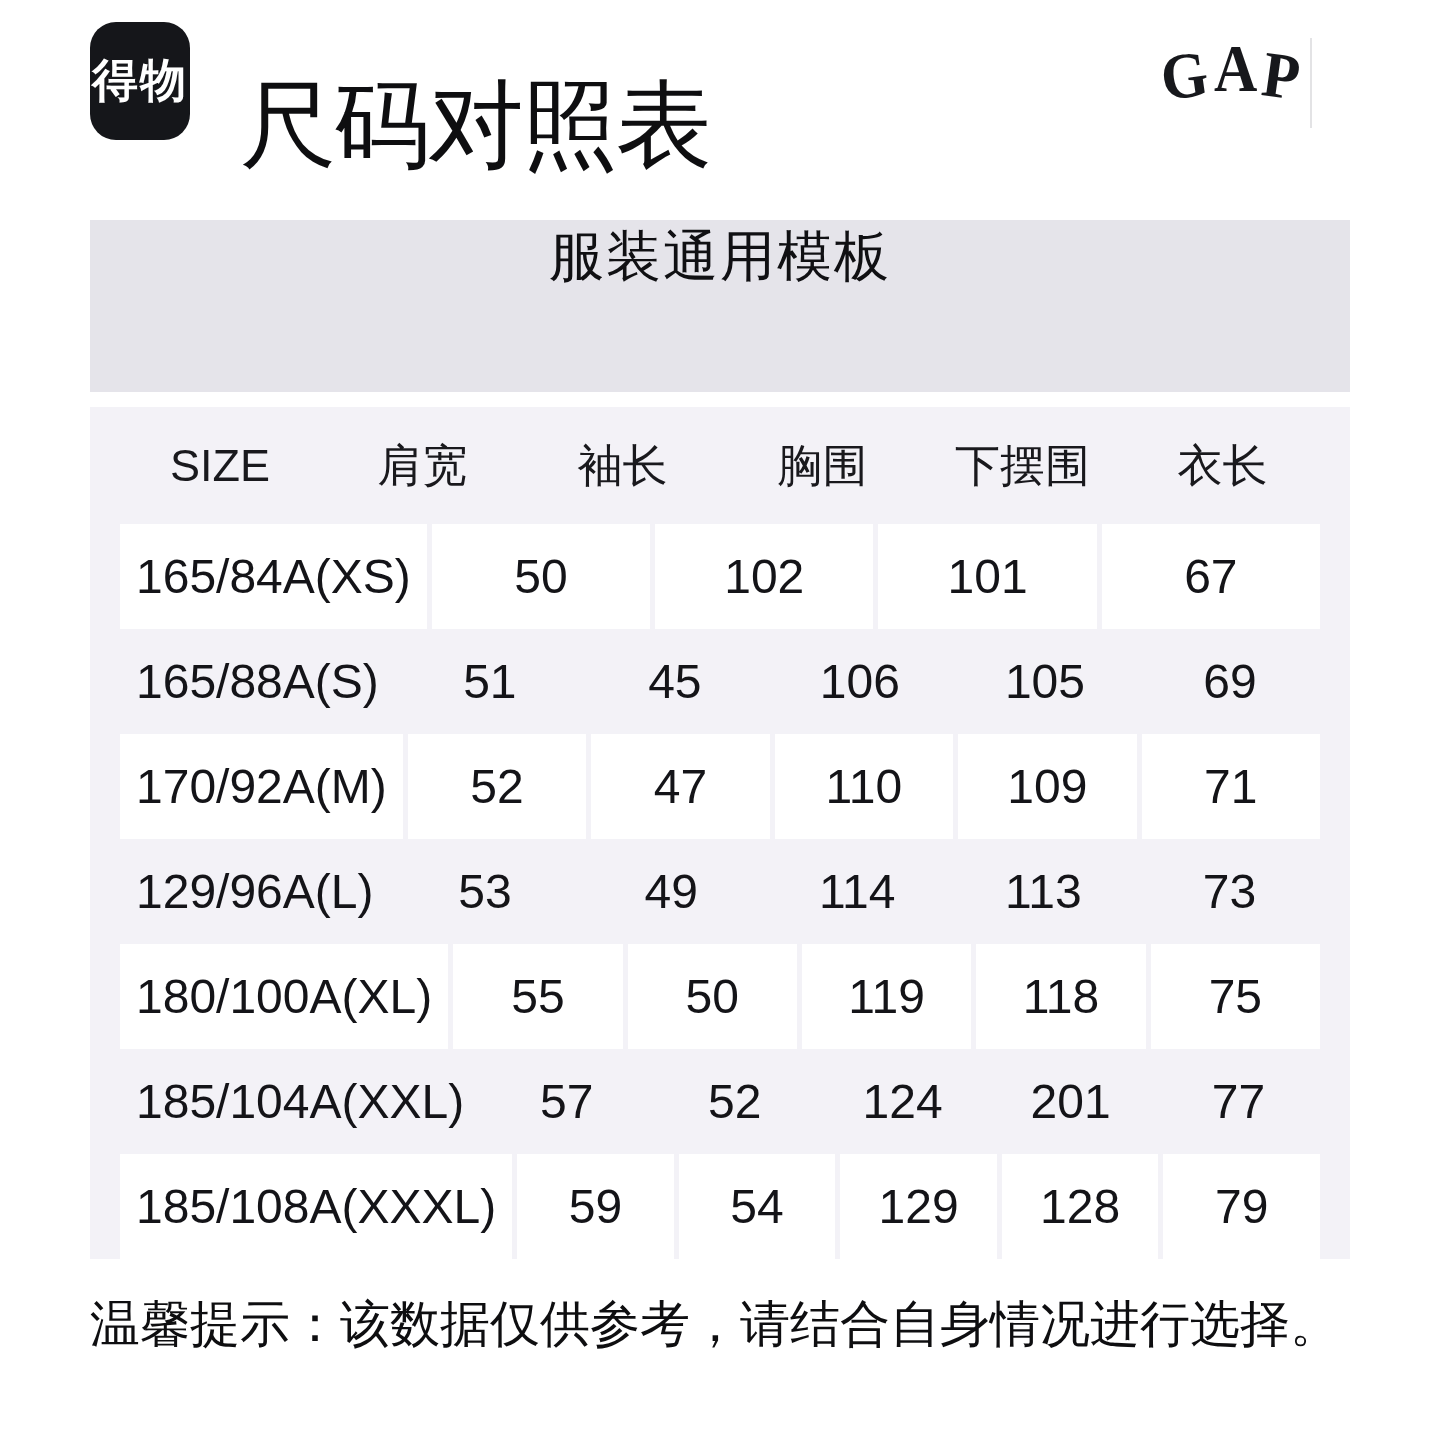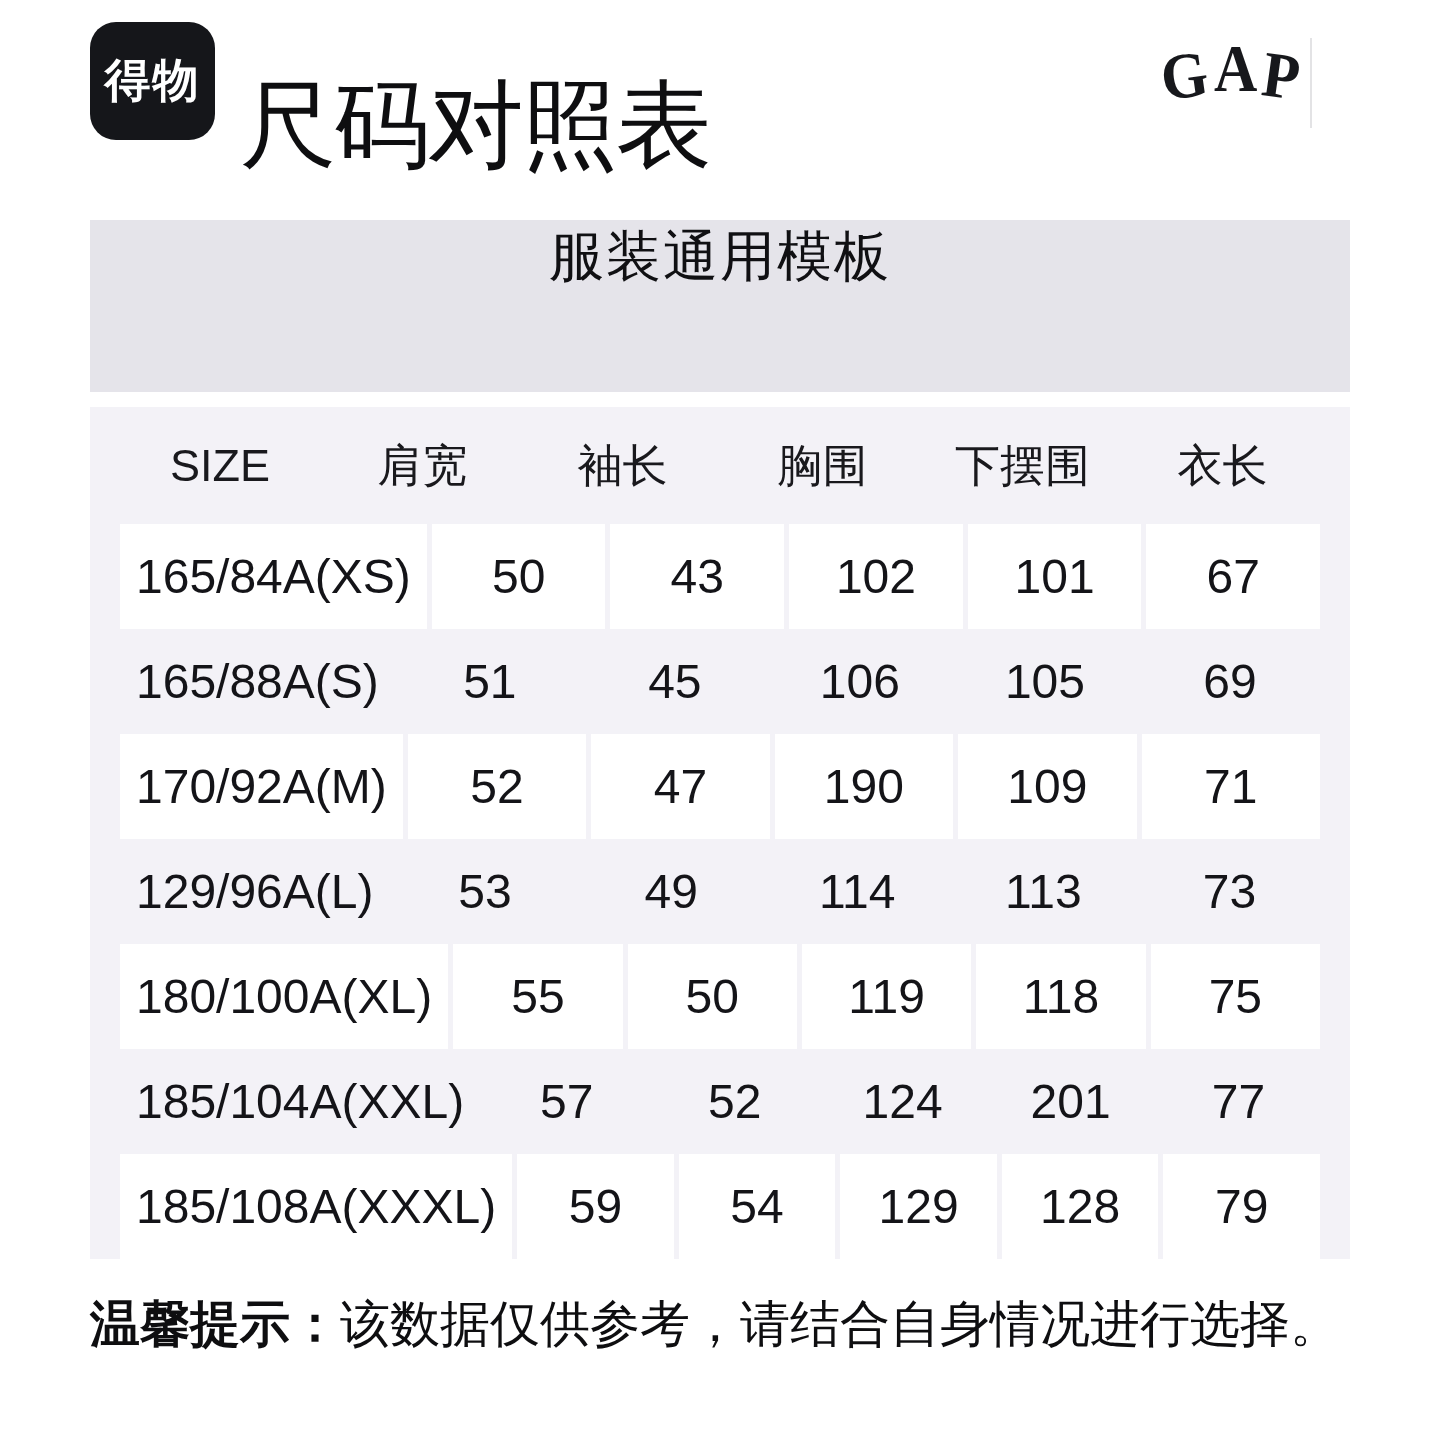--- a/index.html
+++ b/index.html
@@ -9,21 +9,21 @@
     font-family: "Liberation Sans", sans-serif;
     color: #141418;
     overflow: hidden;
   }
   .page { width: 1440px; height: 1446px; padding: 22px 90px 0; position: relative; }
 
   
   .top-header { position: relative; height: 162px; }
   .app-logo {
     position: absolute; left: 0; top: 0;
-    width: 125px; height: 118px;
+    width: 100px; height: 118px;
     background: #15161a; border-radius: 26px;
     display: flex; align-items: center; justify-content: center;
     color: #ffffff; font-size: 46px; font-weight: 700; letter-spacing: 2px;
   }
   .page-title {
     position: absolute; left: 142px; top: 40px;
     margin: 8px; font-size: 96px; font-weight: 500; line-height: 1.15;
     letter-spacing: -2px; color: #0e0e10; white-space: nowrap;
   }
   .gap-logo {
@@ -59,21 +59,21 @@
     white-space: nowrap;
   }
   .header-row .cell { height: 100%; background: transparent; }
   .size-cell { flex: 0 0 auto; padding: 0 16px; }
   .header-row .size-cell { flex: 0 0 200px; padding: 0; }
   .data-row.white .cell { background: #ffffff; }
   .data-row.gray .cell { background: transparent; }
 
   
   .note { margin: 34px 0 0; font-size: 50px; line-height: 1.25; color: #0e0e10; }
-  .note .note-prefix { font-weight: 700; }
+  .note .note-prefix { font-weight: 400; }
 </style>
 </head>
 <body>
 
 <div class="page">
 
   <div class="top-header">
     <div class="app-logo">
       <span>得物</span>
     </div>
@@ -95,38 +95,37 @@
         <div class="cell size-cell">SIZE</div>
         <div class="cell">肩宽</div>
         <div class="cell">袖长</div>
         <div class="cell">胸围</div>
         <div class="cell">下摆围</div>
         <div class="cell">衣长</div>
       </div>
       <div class="row data-row white">
         <div class="cell size-cell">165/84A(XS)</div>
         <div class="cell">50</div>
-        <div class="cell">43</div>
         <div class="cell">102</div>
         <div class="cell">101</div>
         <div class="cell">67</div>
       </div>
       <div class="row data-row gray">
         <div class="cell size-cell">165/88A(S)</div>
         <div class="cell">51</div>
         <div class="cell">45</div>
         <div class="cell">106</div>
         <div class="cell">105</div>
         <div class="cell">69</div>
       </div>
       <div class="row data-row white">
         <div class="cell size-cell">170/92A(M)</div>
         <div class="cell">52</div>
         <div class="cell">47</div>
-        <div class="cell">190</div>
+        <div class="cell">110</div>
         <div class="cell">109</div>
         <div class="cell">71</div>
       </div>
       <div class="row data-row gray">
         <div class="cell size-cell">129/96A(L)</div>
         <div class="cell">53</div>
         <div class="cell">49</div>
         <div class="cell">114</div>
         <div class="cell">113</div>
         <div class="cell">73</div>

